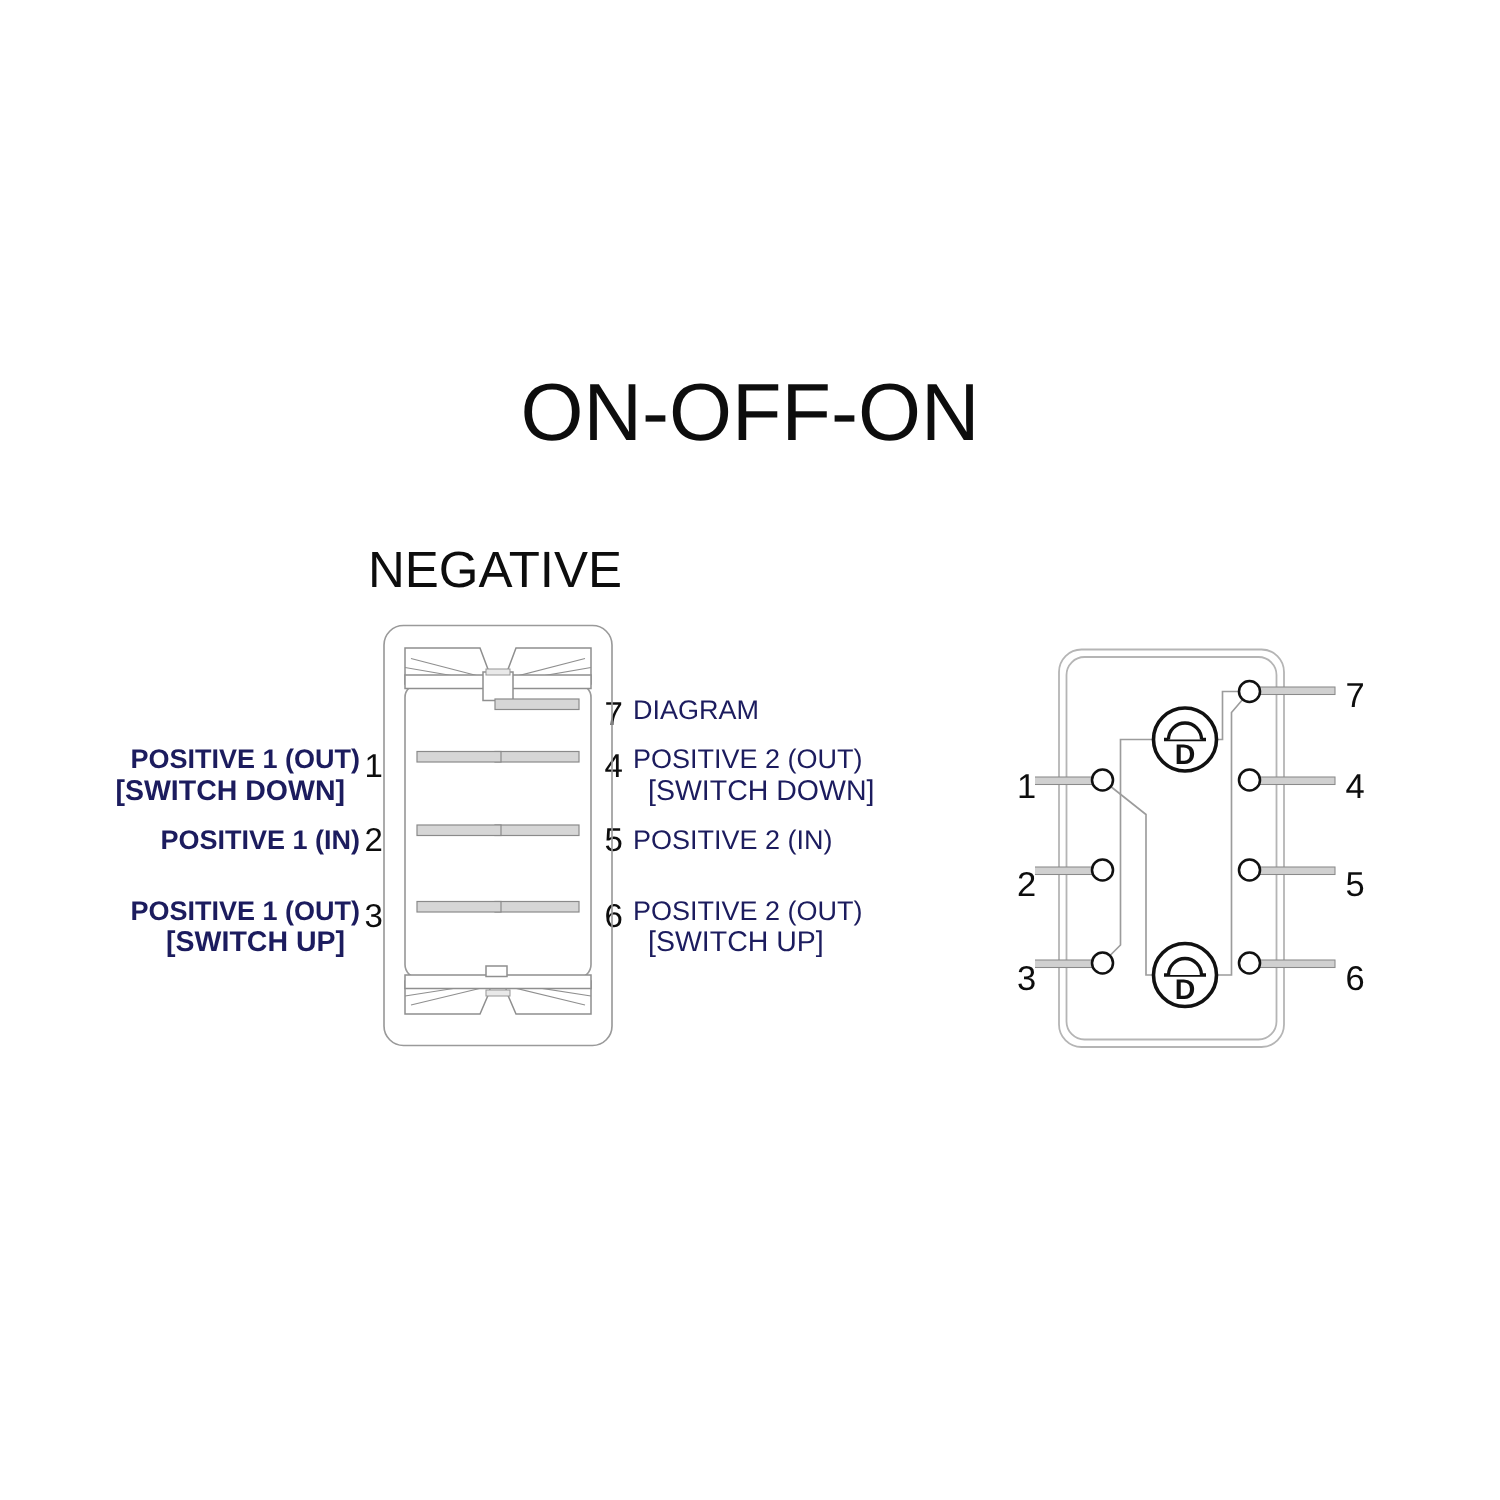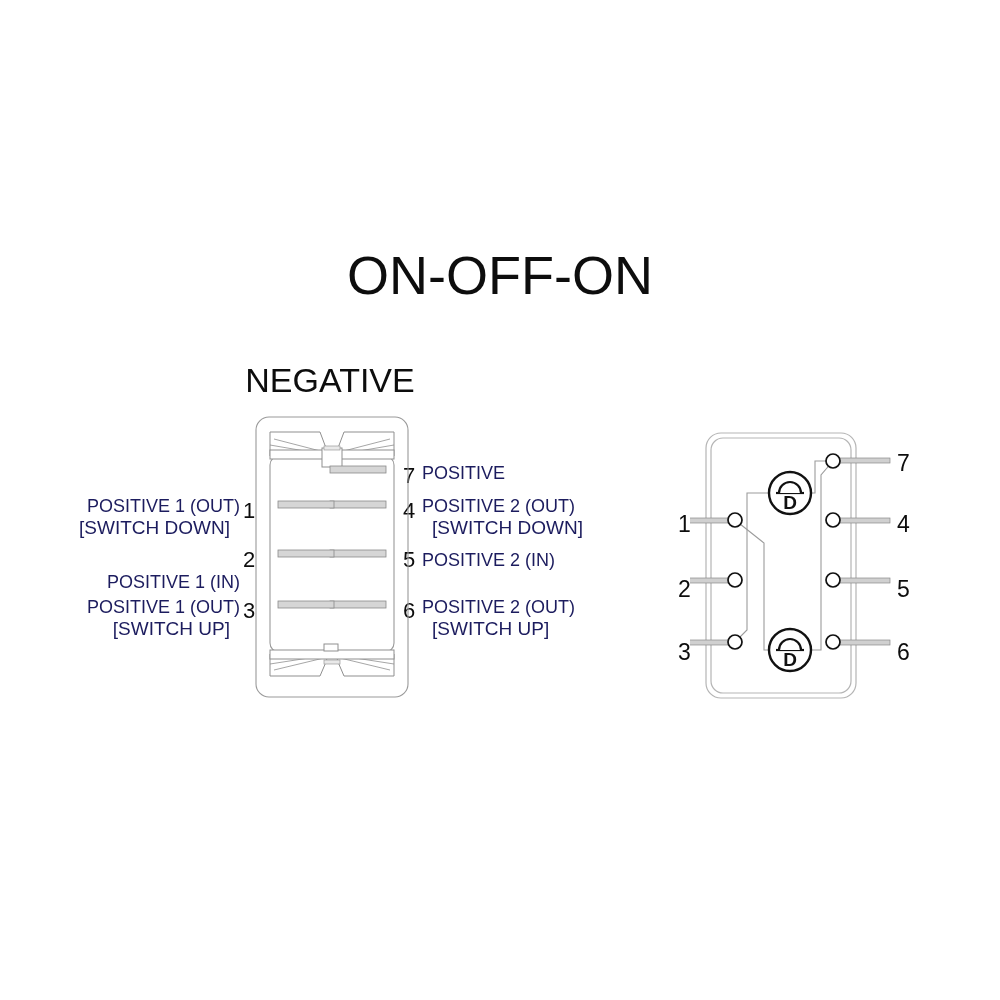--- a/index.html
+++ b/index.html
@@ -49,21 +49,21 @@
     width: 280px;
   }
   .term-label {
     position: absolute;
     color: #1c1c5e;
     font-size: 18px;
     line-height: 1.05;
     white-space: nowrap;
   }
   .term-label.right-col { text-align: left; }
-  .term-label.left-col { text-align: right; }
+  .term-label.left-col { text-align: right; font-weight: bold; }
   .sub-label {
     display: block;
     font-size: 19px;
     color: #1c1c5e;
     line-height: 1.2;
     margin-top: 1px;
   }
   .left-col .sub-label { text-align: right; padding-right: 10px; }
   .right-col .sub-label { text-align: left; padding-left: 10px; }
   .term-num {
@@ -90,35 +90,35 @@
 
   <div class="section-title" id="terminals-title">NEGATIVE</div>
 
 
   <div class="term-label left-col" style="left:20px; top:497px; width:220px;">
     <span>POSITIVE 1 (OUT)</span>
     <span class="sub-label">[SWITCH DOWN]</span>
   </div>
   <div class="term-num" style="left:243px; top:500px;">1</div>
 
-  <div class="term-label left-col" style="left:20px; top:551px; width:220px;margin-top:22px;">
+  <div class="term-label left-col" style="left:20px; top:551px; width:220px;">
     <span>POSITIVE 1 (IN)</span>
     <span class="sub-label"></span>
   </div>
   <div class="term-num" style="left:243px; top:549px;">2</div>
 
   <div class="term-label left-col" style="left:20px; top:598px; width:220px;">
     <span>POSITIVE 1 (OUT)</span>
     <span class="sub-label">[SWITCH UP]</span>
   </div>
   <div class="term-num" style="left:243px; top:600px;">3</div>
 
   <div class="term-num" style="left:403px; top:465px;">7</div>
   <div class="term-label right-col" style="left:422px; top:464px; width:230px;">
-    <span>POSITIVE</span>
+    <span>DIAGRAM</span>
     <span class="sub-label"></span>
   </div>
 
   <div class="term-num" style="left:403px; top:500px;">4</div>
   <div class="term-label right-col" style="left:422px; top:497px; width:230px;">
     <span>POSITIVE 2 (OUT)</span>
     <span class="sub-label">[SWITCH DOWN]</span>
   </div>
 
   <div class="term-num" style="left:403px; top:549px;">5</div>

